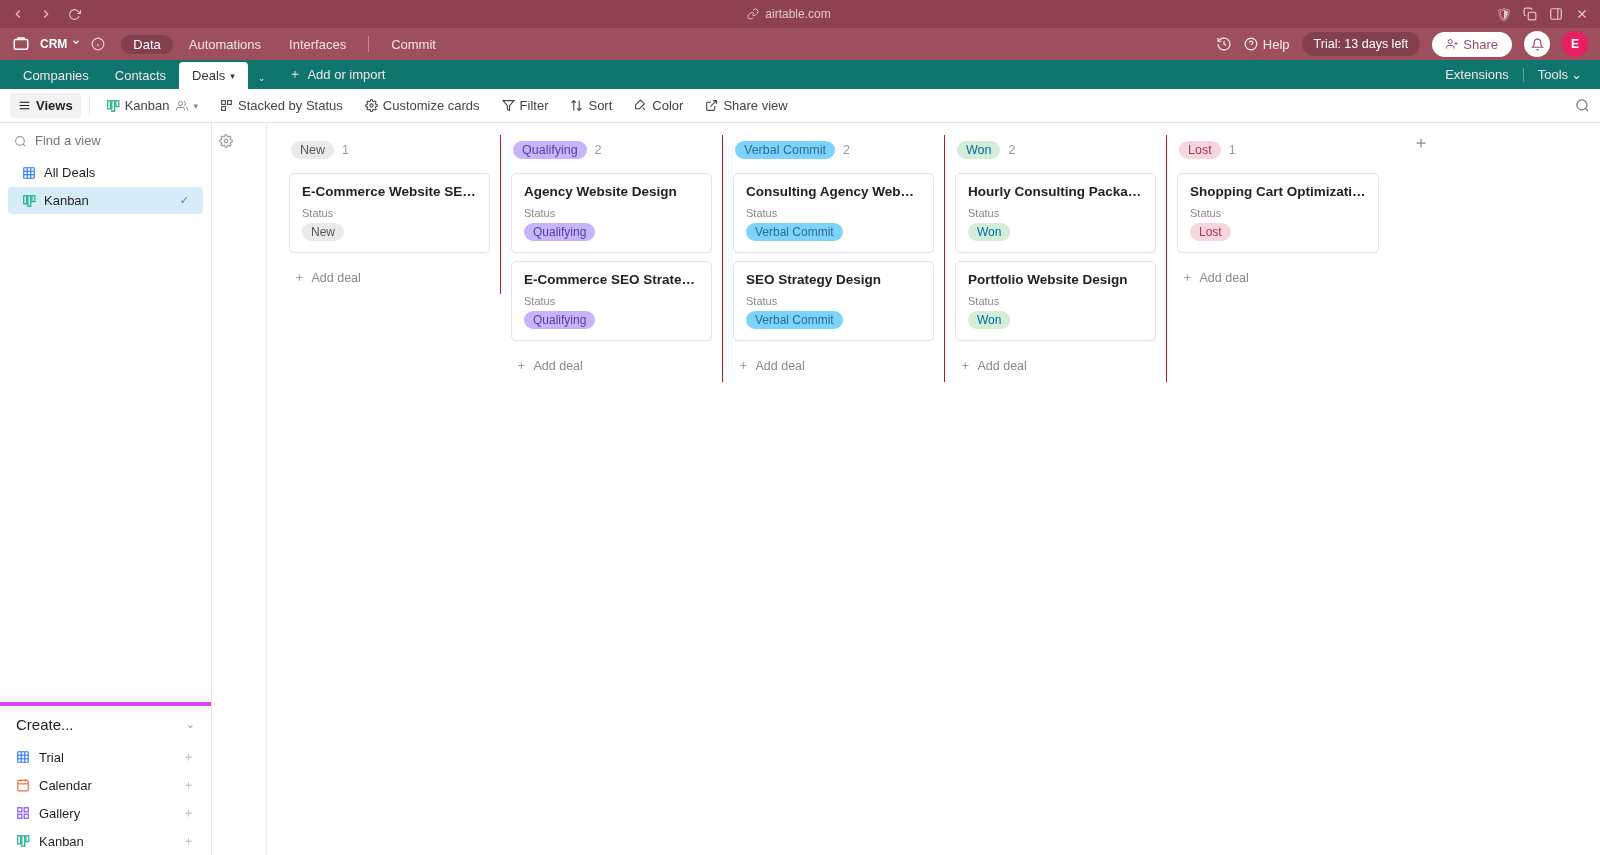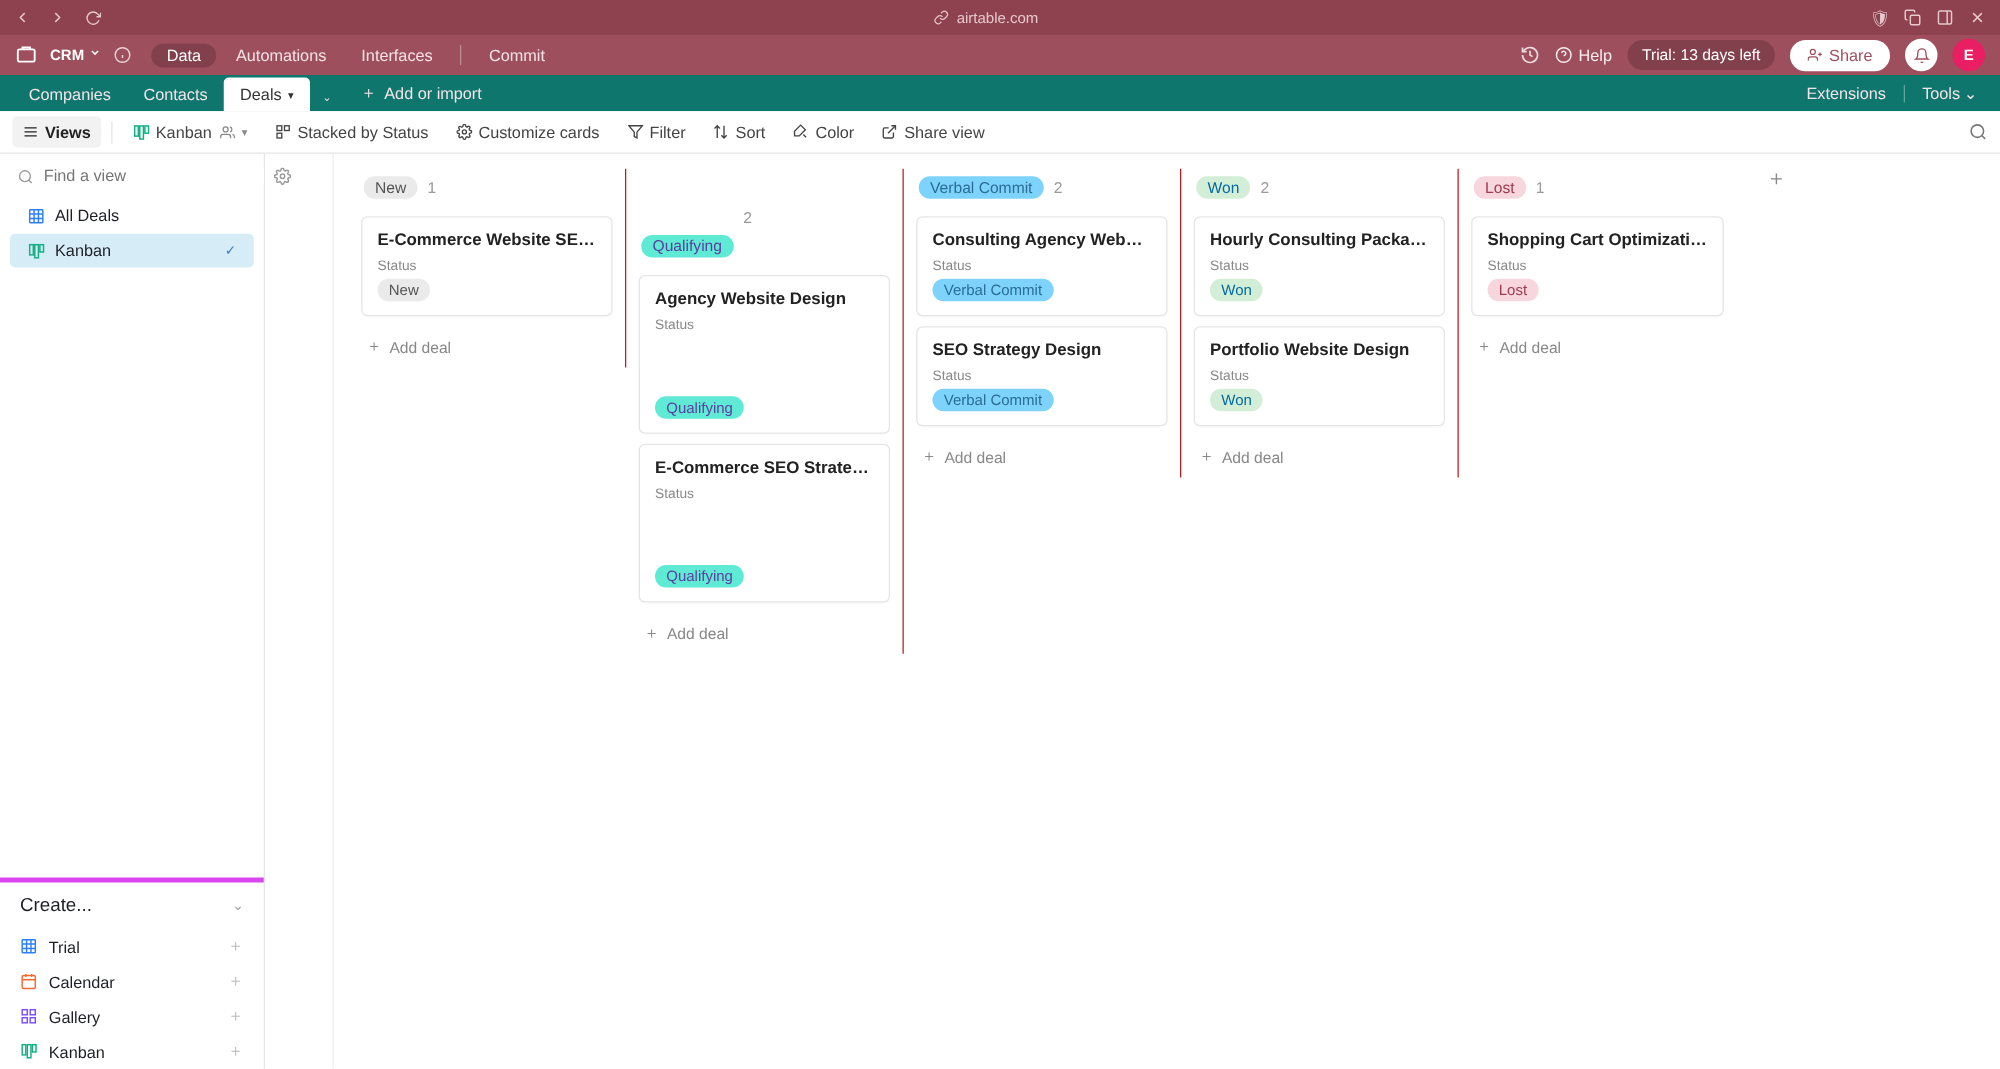--- a/index.html
+++ b/index.html
@@ -71,21 +71,21 @@
   .card { background:#fff; border:1px solid #e5e5e5; border-radius:5px; padding: 10px 12px 11px; box-shadow: 0 1px 1px rgba(0,0,0,0.02); margin-bottom:8px;}
   .card-title { font-size:13.5px; font-weight:600; color:#222; white-space:nowrap; overflow:hidden; text-overflow:ellipsis; padding-bottom:2px;}
   .card-status-lbl { font-size:11px; color:#888; padding: 6px 0 4px;}
   .card-badge { display:inline-block; padding: 2px 9px; border-radius:10px; font-size:12px;}
   .add-deal { display:flex; align-items:center; gap:6px; color:#888; font-size:12.5px; padding: 8px 4px; cursor:pointer;}
   .add-column { width:40px; display:flex; justify-content:center; padding-top:8px;}
   .add-column .plus-lg { color:#888; font-size:17px; cursor:pointer;}
 
   
   .bg-new { background:#eaeaea; color:#555;}
-  .bg-qual{ background:#5eead4; color:#5b3fa0;margin-top:47px;}
+  .bg-qual{ background:#c4b5fd; color:#5b3fa0;}
   .bg-verbal{ background:#7dd3fc; color:#2a6d95;}
   .bg-won { background:#d3eed6; color:#0369a1;}
   .bg-lost{ background:#f7d7dd; color:#a03a50;}
 
   
   .ic-blue { color:#2d7ff9;}
   .ic-orange{ color:#f06a34;}
   .ic-purple{ color:#7c4dff;}
   .ic-green{ color:#11af82;}
 </style>

